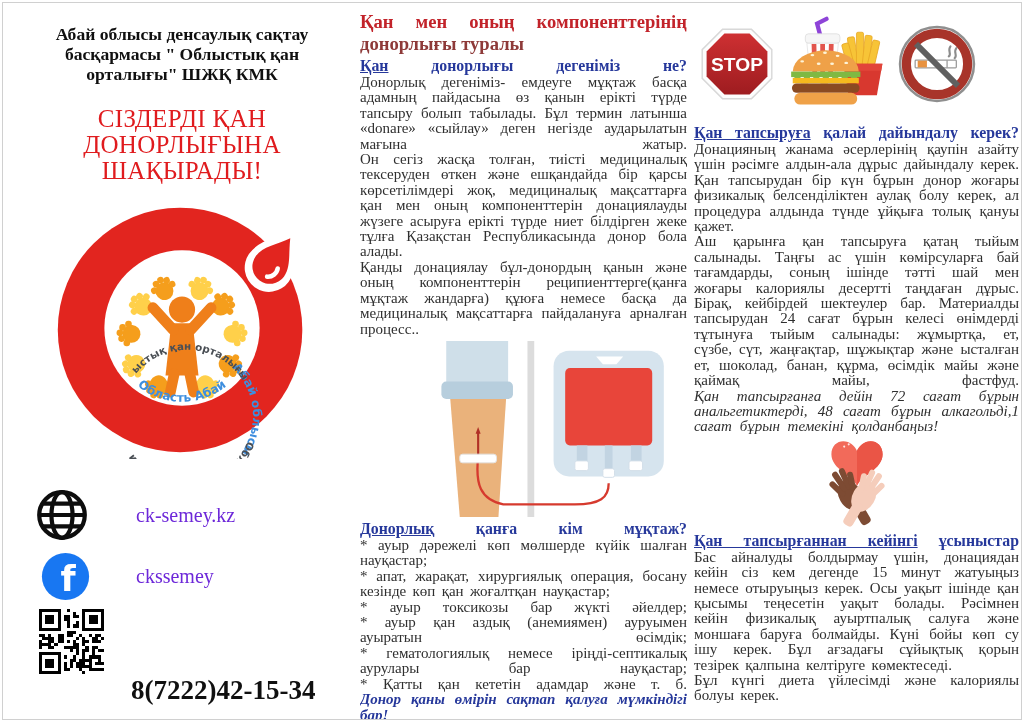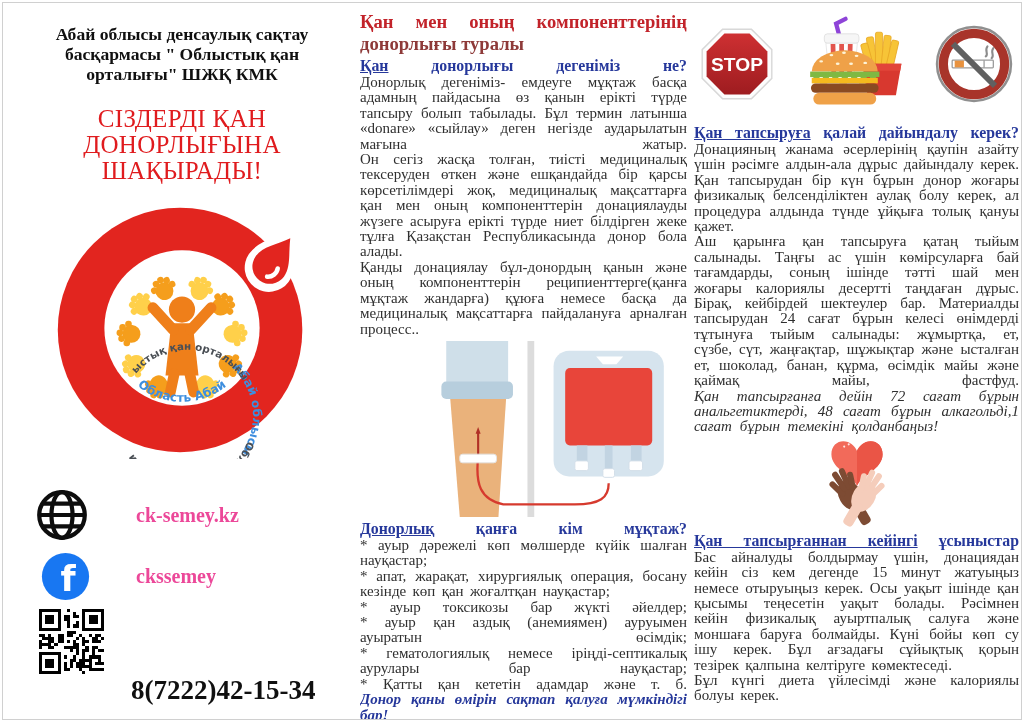--- a/index.html
+++ b/index.html
@@ -28,28 +28,28 @@
   
   .org-header{margin:22px 20px 0;text-align:center;font-weight:bold;
               font-size:17.6px;line-height:19.8px;color:#101010}
   .invite{margin:22px auto 0;width:258px;text-align:center;font-weight:normal;
           font-size:25px;line-height:26px;color:#e01b1e;letter-spacing:.3px}
   .logo-wrap{margin:13px 0 0 38px;width:262px;height:262px}
   .contact-row{position:absolute;display:flex;align-items:center}
   .row-globe{left:22px;top:485px}
   .row-fb{left:26px;top:547px}
   .row-qr{left:26px;top:606px}
-  .contact-label{font-weight:bold;font-size:20px;color:#ec4899}
+  .contact-label{font-weight:normal;font-size:20px;color:#6d28d9}
   .row-globe .contact-label{margin-left:47px}
   .row-fb .contact-label{margin-left:44px}
   .row-qr .contact-label{margin-left:13px}
   .phone{position:absolute;left:118px;top:672px;font-weight:bold;font-size:27px;color:#101010}
 
   
-  .icons-row{display:flex;align-items:center;justify-content:space-between;
+  .icons-row{display:flex;align-items:center;
              height:110px;margin:2px 0 5px;padding:0 3px}
   .donor-art{display:block;margin:4px 0 3px 50px}
   .hands-art{display:block;margin:1px auto 1px}
   svg text{user-select:none}
 </style>
 </head>
 <body>
 
 <div class="page">
 

